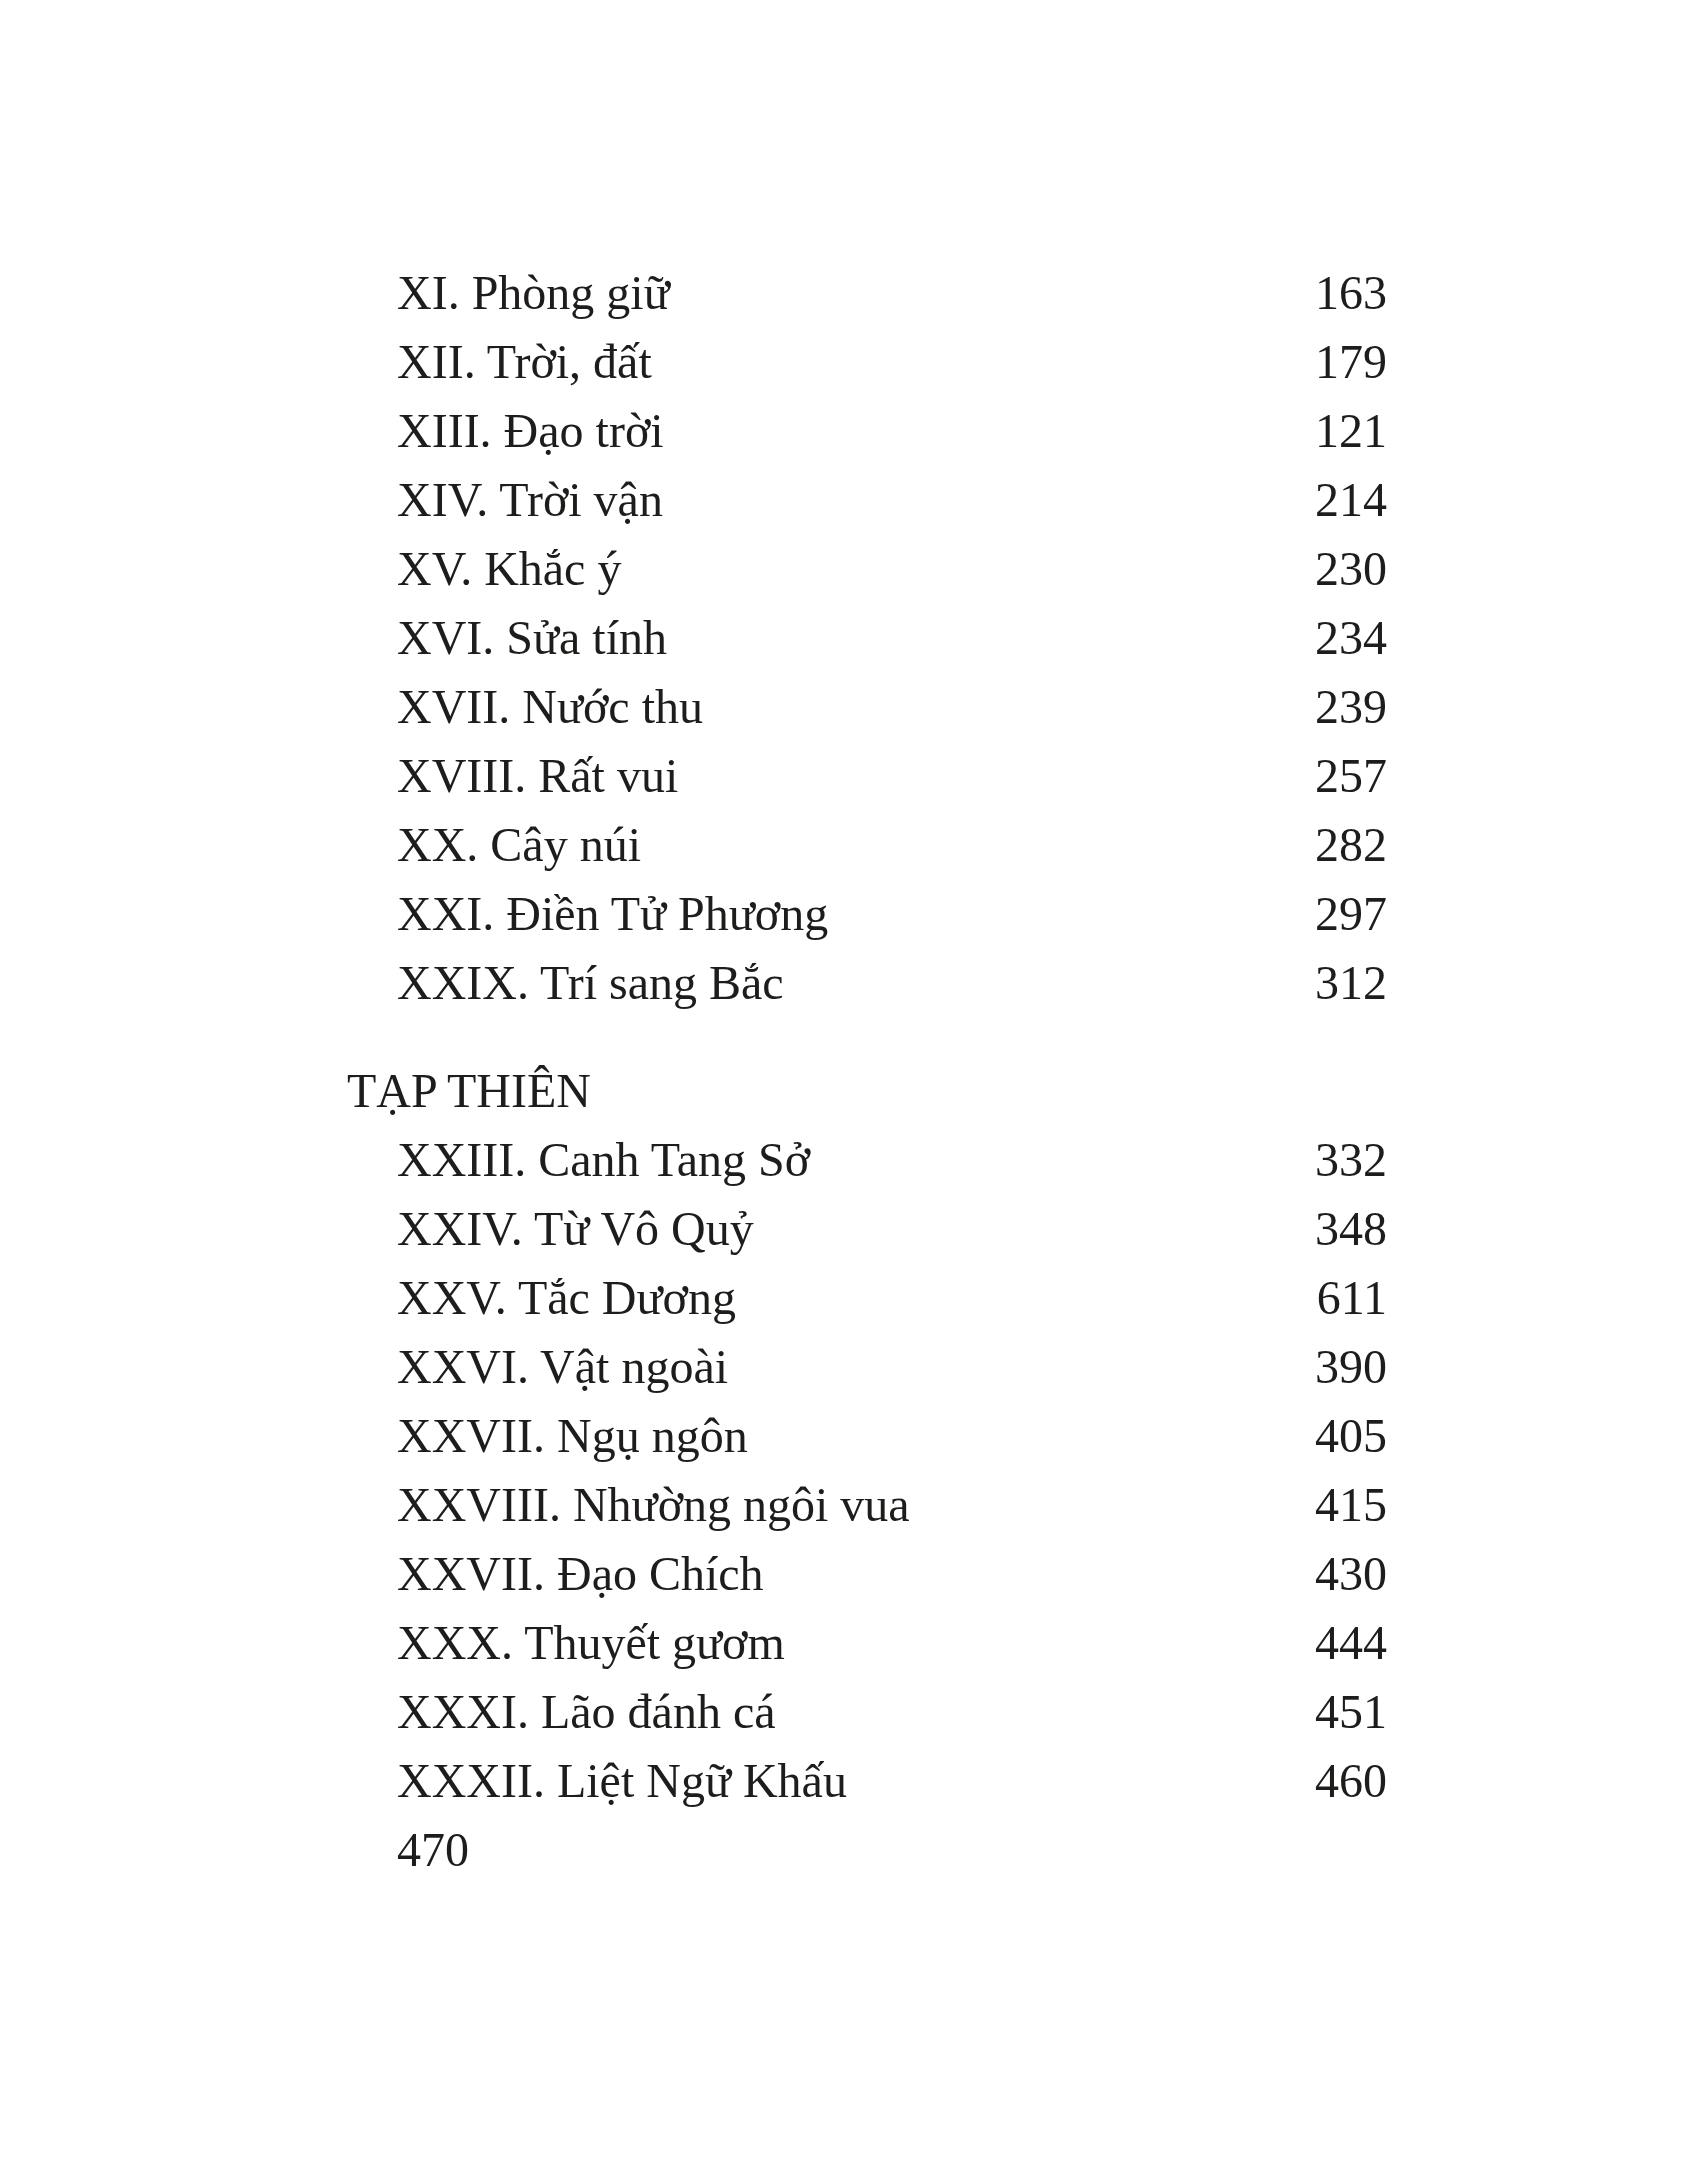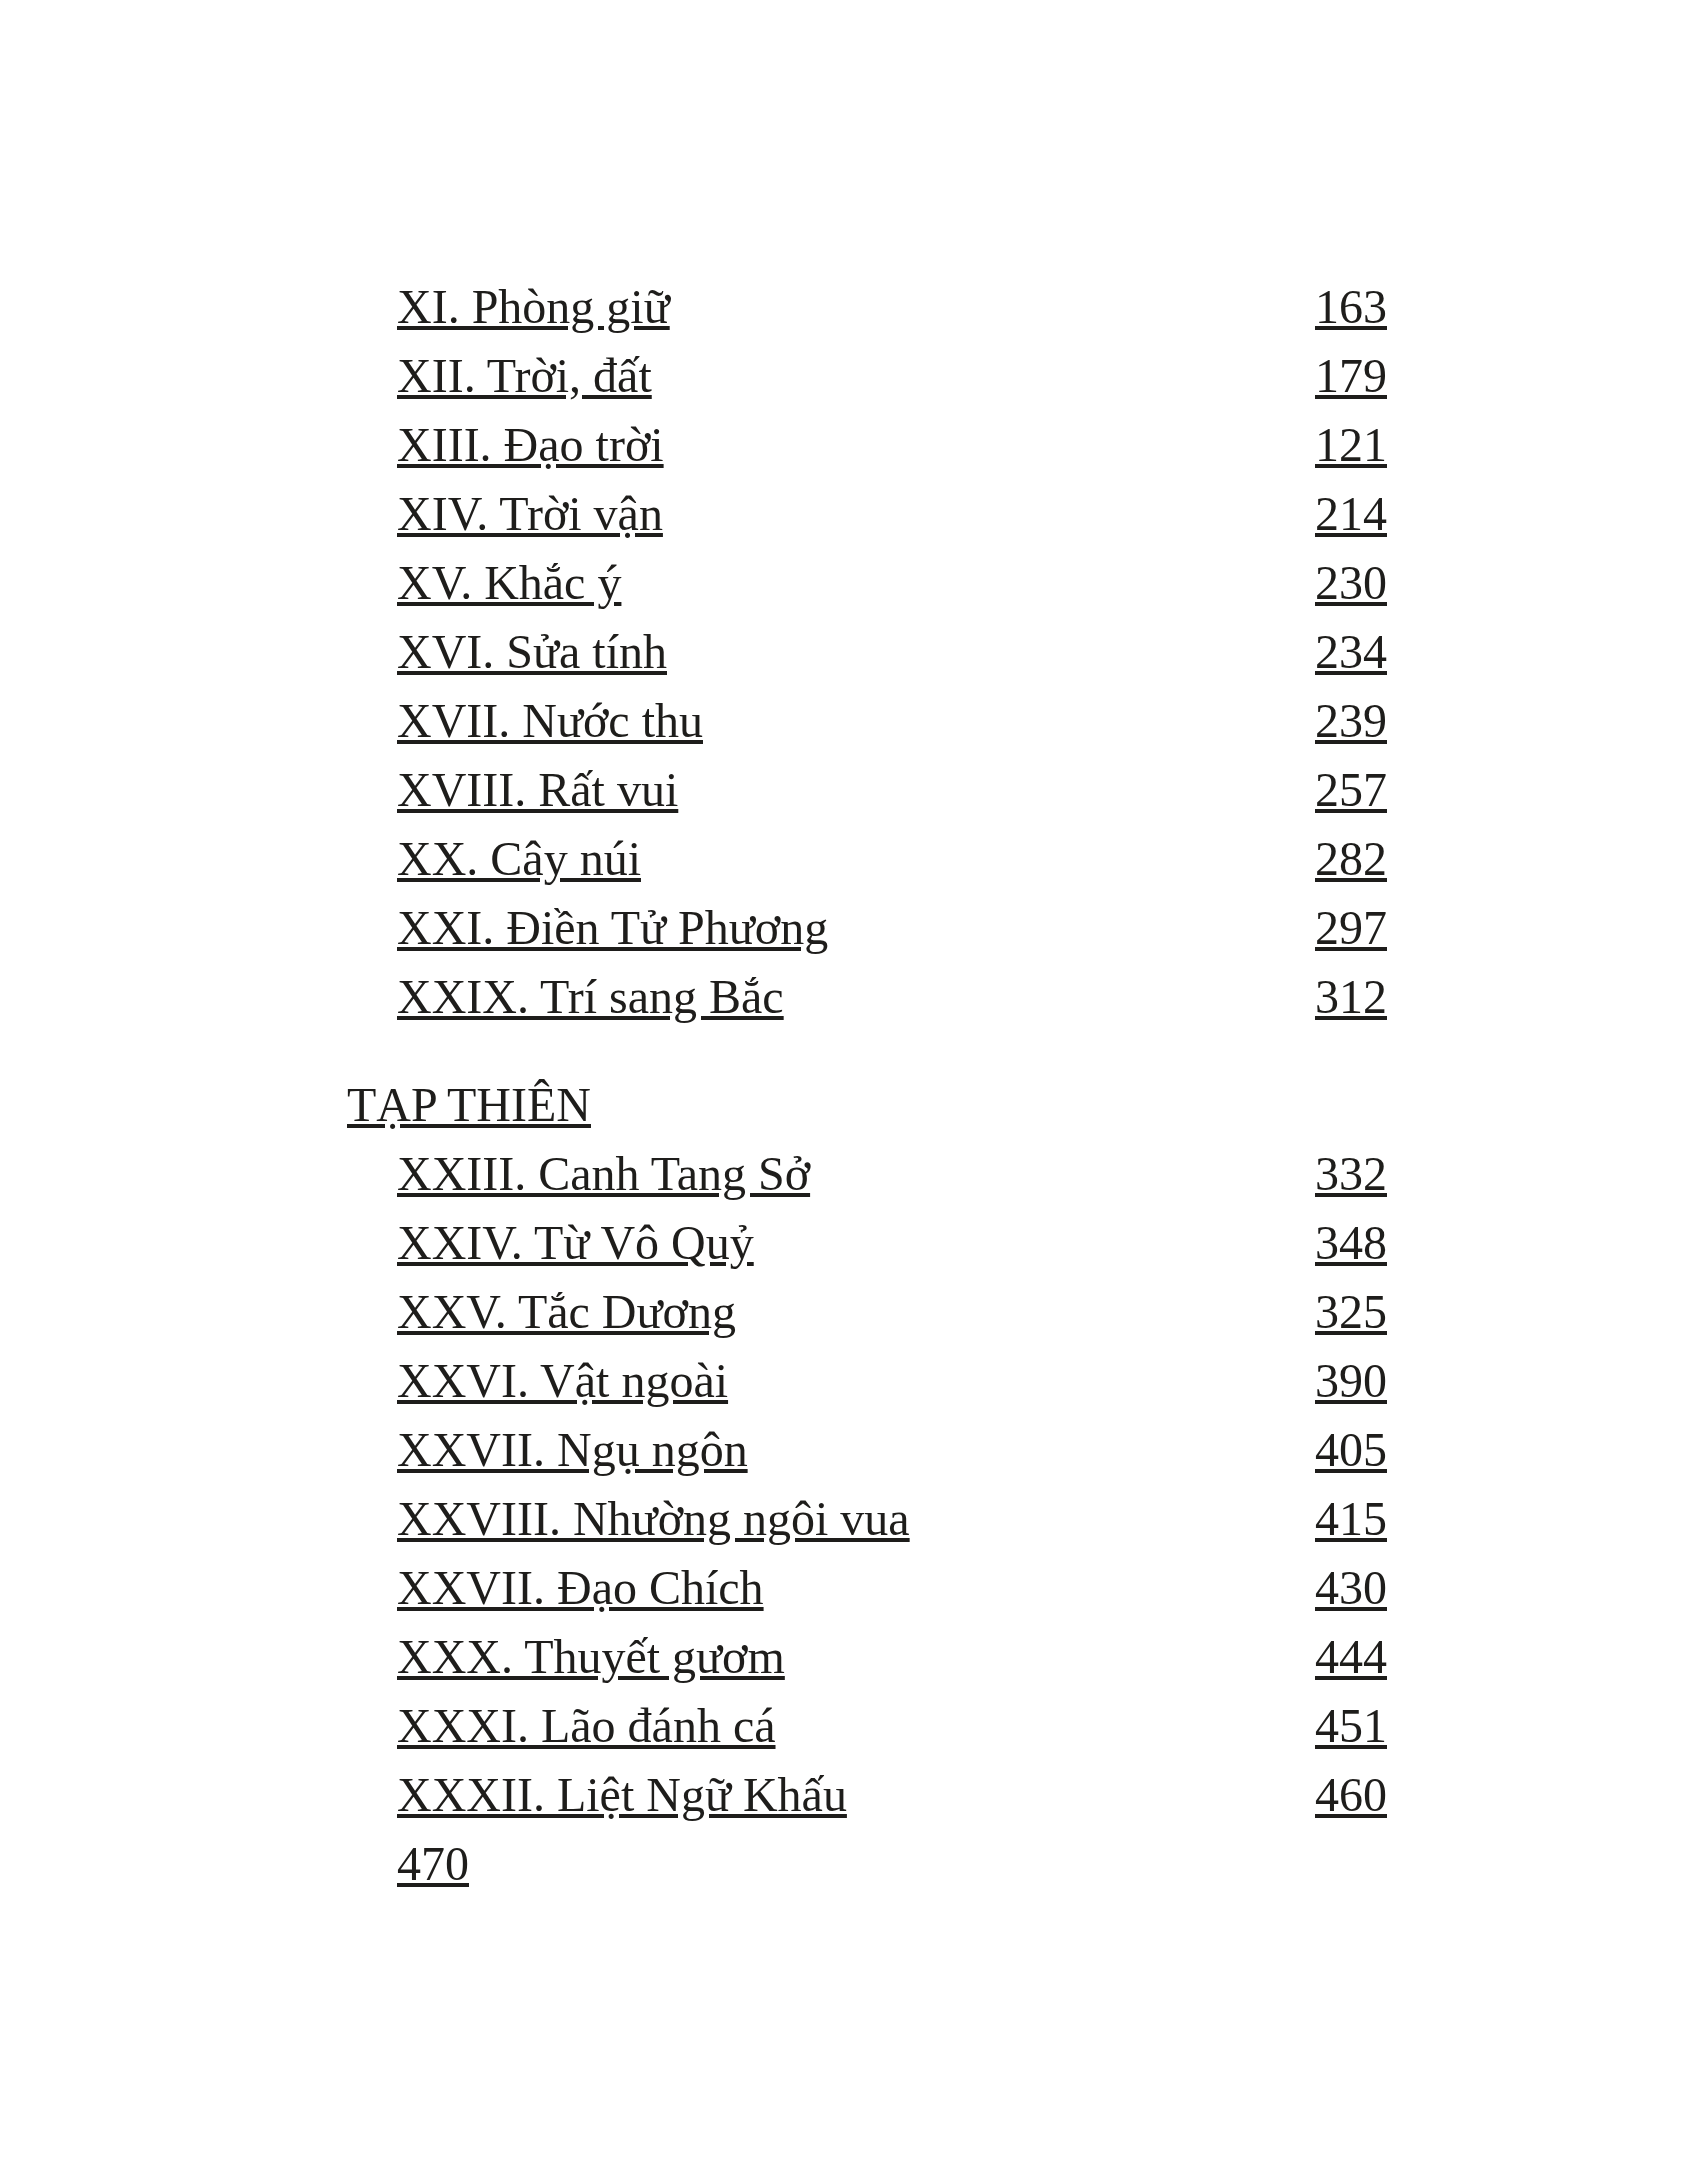--- a/index.html
+++ b/index.html
@@ -11,23 +11,22 @@
     height: 2178px;
     background: #ffffff;
     font-family: "Liberation Serif", "DejaVu Serif", serif;
     color: #1e1d1b;
     position: relative;
     overflow: hidden;
   }
   .toc {
     position: absolute;
     left: 347px;
-    top: 272px;
+    top: 258px;
     width: 1040px;
-    text-decoration: underline;
   }
   .toc-section {
     display: block;
   }
   .toc-section.with-gap {
     margin-top: 39px;
   }
   .section-heading {
     height: 69px;
     line-height: 69px;
@@ -106,21 +105,21 @@
       <div class="entry-row">
     <span class="entry-label">XXIII. Canh Tang Sở</span>
     <span class="entry-page">332</span>
   </div>
       <div class="entry-row">
     <span class="entry-label">XXIV. Từ Vô Quỷ</span>
     <span class="entry-page">348</span>
   </div>
       <div class="entry-row">
     <span class="entry-label">XXV. Tắc Dương</span>
-    <span class="entry-page">325</span>
+    <span class="entry-page">611</span>
   </div>
       <div class="entry-row">
     <span class="entry-label">XXVI. Vật ngoài</span>
     <span class="entry-page">390</span>
   </div>
       <div class="entry-row">
     <span class="entry-label">XXVII. Ngụ ngôn</span>
     <span class="entry-page">405</span>
   </div>
       <div class="entry-row">

